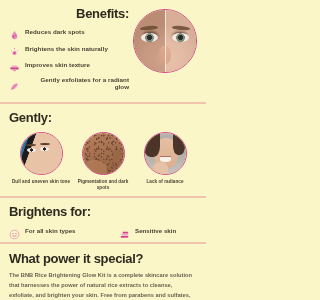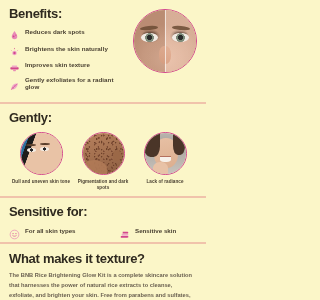--- a/index.html
+++ b/index.html
@@ -44,20 +44,21 @@
 
   
   .benefits {
     display: flex;
     align-items: flex-start;
     padding-bottom: 6px;
   }
   .benefits-left {
     flex: 1 1 auto;
     min-width: 0;
+    text-align: right;
   }
   .benefit-row {
     display: flex;
     align-items: center;
     margin-bottom: 5.5px;
   }
   .benefit-icon {
     width: 11px;
     height: 11px;
     flex: 0 0 11px;
@@ -410,21 +411,21 @@
         </div>
         <div class="target-caption">Lack of radiance</div>
       </div>
 
     </div>
   </div>
 
   <div class="divider"></div>
 
   <div class="section">
-    <h2 class="heading">Sensitive for:</h2>
+    <h2 class="heading">Brightens for:</h2>
     <div class="suitable-row">
 
       <div class="suitable-item first">
         <span class="suitable-icon">
           <svg viewBox="0 0 24 24" width="11" height="11">
             <circle cx="12" cy="12" r="9.5" fill="none" stroke="#e98bb6" stroke-width="1.6"></circle>
             <circle cx="8.8" cy="10" r="1.2" fill="#d3468d"></circle>
             <circle cx="15.2" cy="10" r="1.2" fill="#d3468d"></circle>
             <path d="M8 14.5c1.4 1.8 6.6 1.8 8 0" stroke="#d3468d" stroke-width="1.4" fill="none" stroke-linecap="round"></path>
           </svg>
@@ -442,17 +443,17 @@
         </span>
         <span class="suitable-text">Sensitive skin</span>
       </div>
 
     </div>
   </div>
 
   <div class="divider"></div>
 
   <div class="section special">
-    <h2 class="heading">What makes it texture?</h2>
+    <h2 class="heading">What power it special?</h2>
     <p class="special-body">The BNB Rice Brightening Glow Kit is a complete skincare solution that harnesses the power of natural rice extracts to cleanse, exfoliate, and brighten your skin. Free from parabens and sulfates, this dermatologist-tested kit is perfect for enhancing your skin's natural glow and improving texture.</p>
   </div>
 
 </div>
 
 </body></html>

